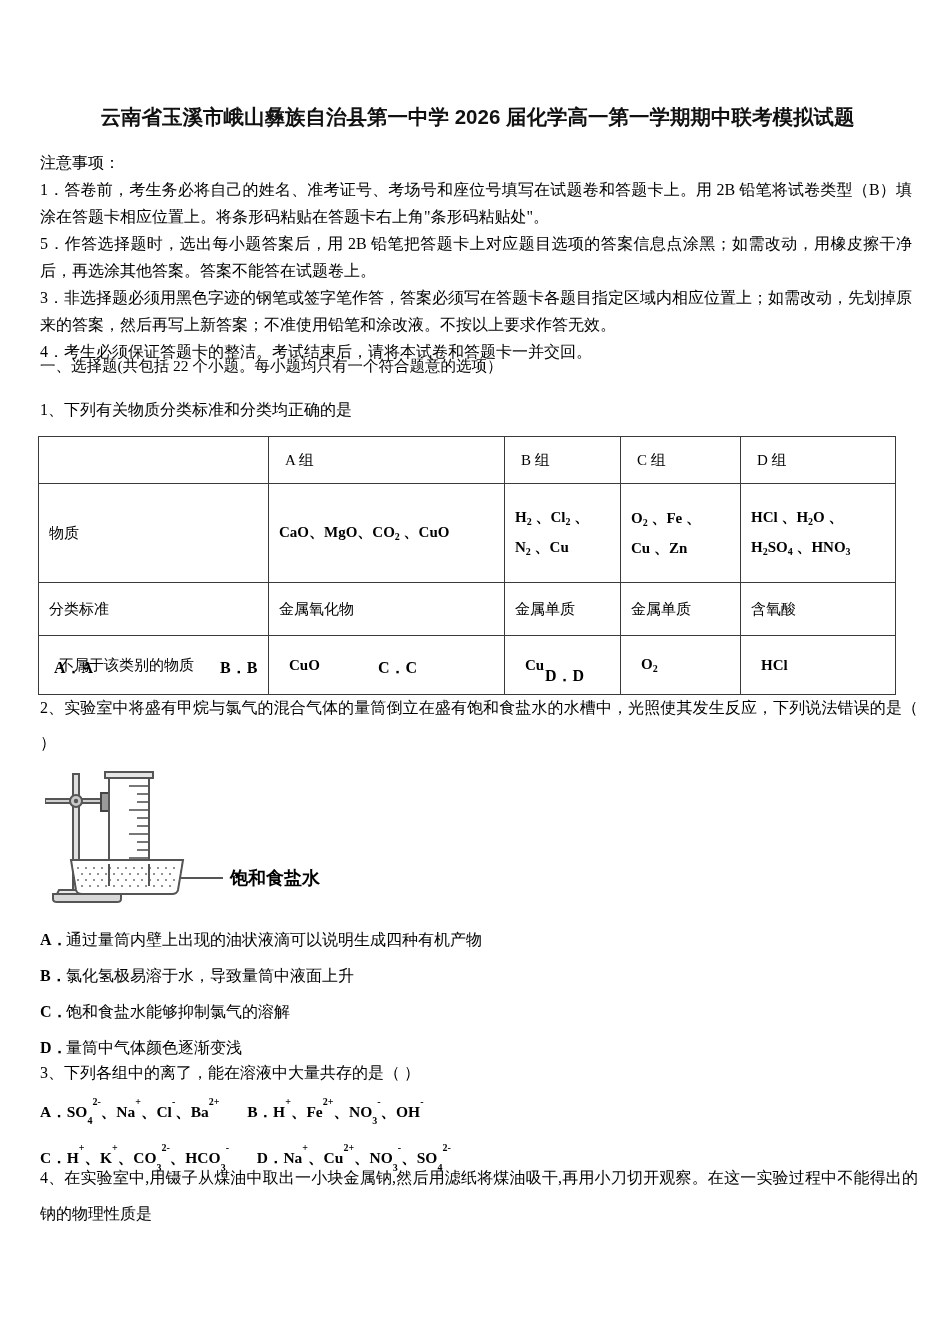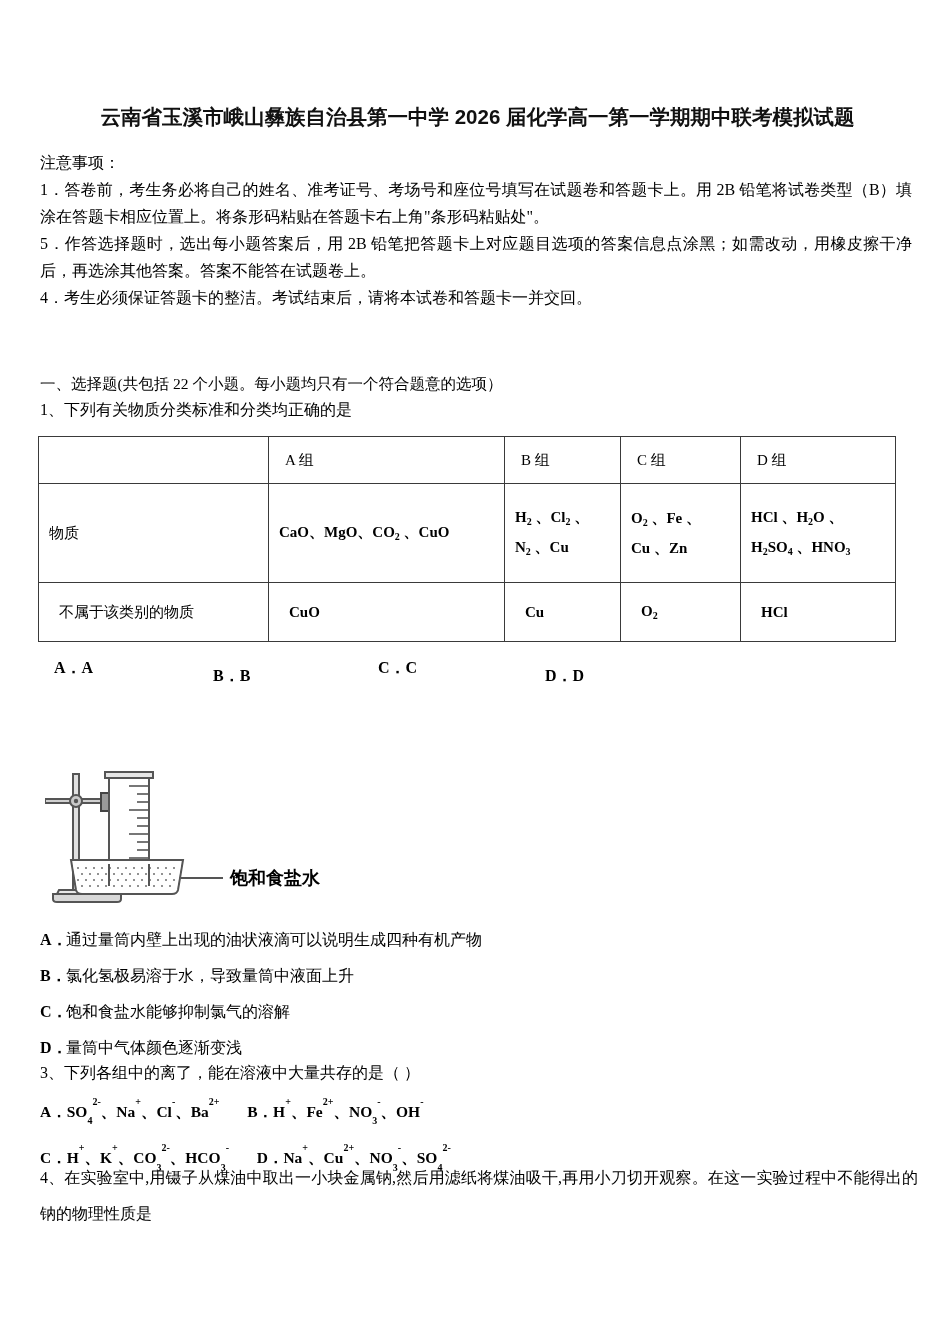--- a/index.html
+++ b/index.html
@@ -49,21 +49,21 @@
   }
   .notice-item {
     font-size: 16px;
     line-height: 27px;
     text-align: justify;
     text-justify: inter-ideograph;
   }
   .section-head {
     position: absolute;
     left: 40px;
-    top: 372px;
+    top: 354px;
     font-size: 15.5px;
     line-height: 24px;
   }
   .q1-stem {
     position: absolute;
     left: 40px;
     top: 397px;
     font-size: 16px;
     line-height: 25px;
   }
@@ -168,20 +168,21 @@
 <body>
 
 <div class="page">
 
   <div class="title">云南省玉溪市峨山彝族自治县第一中学 2026 届化学高一第一学期期中联考模拟试题</div>
 
   <div class="notice-block">
     <div class="notice-head">注意事项：</div>
     <div class="notice-item">1．答卷前，考生务必将自己的姓名、准考证号、考场号和座位号填写在试题卷和答题卡上。用 2B 铅笔将试卷类型（B）填涂在答题卡相应位置上。将条形码粘贴在答题卡右上角"条形码粘贴处"。</div>
     <div class="notice-item">5．作答选择题时，选出每小题答案后，用 2B 铅笔把答题卡上对应题目选项的答案信息点涂黑；如需改动，用橡皮擦干净后，再选涂其他答案。答案不能答在试题卷上。</div>
+    <div class="notice-item">3．非选择题必须用黑色字迹的钢笔或签字笔作答，答案必须写在答题卡各题目指定区域内相应位置上；如需改动，先划掉原来的答案，然后再写上新答案；不准使用铅笔和涂改液。不按以上要求作答无效。</div>
     <div class="notice-item">4．考生必须保证答题卡的整洁。考试结束后，请将本试卷和答题卡一并交回。</div>
   </div>
 
   <div class="section-head">一、选择题(共包括 22 个小题。每小题均只有一个符合题意的选项）</div>
 
   <div class="q1-stem">1、下列有关物质分类标准和分类均正确的是</div>
 
   <table class="classify">
     <colgroup>
       <col class="col-label">
@@ -209,37 +210,45 @@
         </td>
         <td class="chem">
           <span class="cell-line">O<sub>2</sub> 、Fe 、</span>
           <span class="cell-line">Cu 、Zn</span>
         </td>
         <td class="chem">
           <span class="cell-line">HCl 、H<sub>2</sub>O 、</span>
           <span class="cell-line">H<sub>2</sub>SO<sub>4</sub> 、HNO<sub>3</sub></span>
         </td>
       </tr>
+      <tr class="row-std">
+        <td>分类标准</td>
+        <td>金属氧化物</td>
+        <td>金属单质</td>
+        <td>金属单质</td>
+        <td>含氧酸</td>
+      </tr>
       <tr class="row-not">
         <td>不属于该类别的物质</td>
         <td class="chem">CuO</td>
         <td class="chem">Cu</td>
         <td class="chem">O<sub>2</sub></td>
         <td class="chem">HCl</td>
       </tr>
     </tbody>
   </table>
 
   <div class="opts-row">
     <span class="opt" style="left:14px;">A．A</span>
-    <span class="opt" style="left:173px;margin-top:8px;">B．B</span>
+    <span class="opt" style="left:180px;">B．B</span>
     <span class="opt" style="left:338px;">C．C</span>
     <span class="opt" style="left:505px;margin-top:8px;">D．D</span>
   </div>
 
+  <div class="q2-stem">2、实验室中将盛有甲烷与氯气的混合气体的量筒倒立在盛有饱和食盐水的水槽中，光照使其发生反应，下列说法错误的是（    ）</div>
 
   <div class="apparatus">
     <svg width="290" height="140" viewBox="0 0 290 140">
       <g stroke="#555" fill="none" stroke-width="2">
 
         <path d="M8 126 L8 131 Q8 134 12 134 L72 134 Q76 134 76 131 L76 126 Z" fill="#d8d8d8" stroke="#555"></path>
         <path d="M14 122 L70 122 L72 126 L12 126 Z" fill="#e8e8e8" stroke="#555"></path>
 
         <rect x="28" y="6" width="6" height="116" fill="#e0e0e0" stroke="#555"></rect>
 

